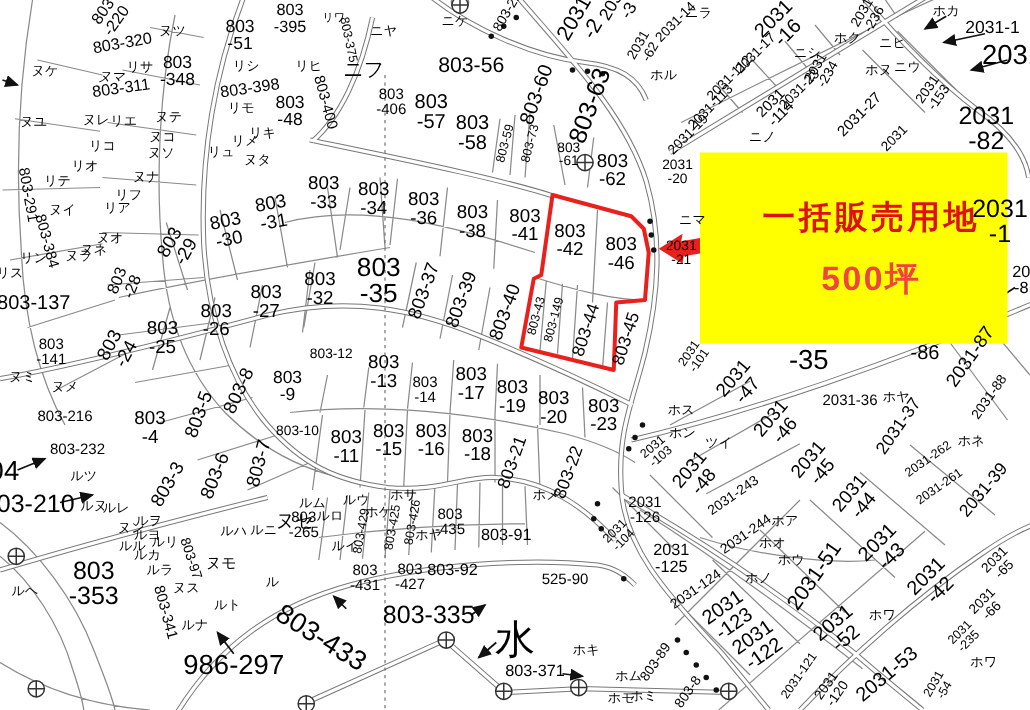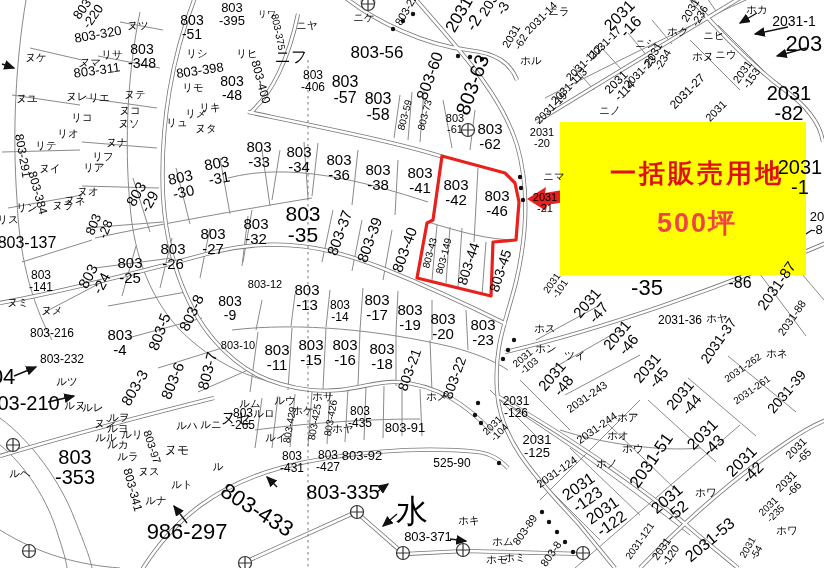--- a/index.html
+++ b/index.html
@@ -452,21 +452,21 @@
       <div class="lbl" style="left: 686px; top: 400px; font-size: 15px; transform: translate(-50%, -50%) rotate(-50deg);">2031
 -44</div>
       <div class="lbl" style="left: 558px; top: 381px; font-size: 15px; transform: translate(-50%, -50%) rotate(-50deg);">2031
 -48</div>
       <div class="lbl" style="left: 587px; top: 397px; font-size: 11px; transform: translate(-50%, -50%) rotate(-35deg);">2031-243</div>
       <div class="lbl" style="left: 597px; top: 428px; font-size: 11px; transform: translate(-50%, -50%) rotate(-35deg);">2031-244</div>
       <div class="lbl" style="left: 743px; top: 368px; font-size: 10px; transform: translate(-50%, -50%) rotate(-35deg);">2031-262</div>
       <div class="lbl" style="left: 752px; top: 390px; font-size: 10px; transform: translate(-50%, -50%) rotate(-35deg);">2031-261</div>
       <div class="lbl" style="left: 787px; top: 392px; font-size: 14px; transform: translate(-50%, -50%) rotate(-50deg);">2031-39</div>
       <div class="lbl" style="left: 777px; top: 353px; font-size: 10.5px; transform: translate(-50%, -50%) rotate(0deg);">ホネ</div>
-      <div class="lbl" style="left: 546px; top: 348px; font-size: 10.5px; transform: translate(-50%, -50%) rotate(0deg);">ホン</div>
+      <div class="lbl" style="left: 546px; top: 348px; font-size: 10.5px; transform: translate(-50%, -50%) rotate(0deg); font-family: Liberation Mono, monospace;">ホン</div>
       <div class="lbl" style="left: 545px; top: 328px; font-size: 10.5px; transform: translate(-50%, -50%) rotate(0deg);">ホス</div>
       <div class="lbl" style="left: 575px; top: 355px; font-size: 10.5px; transform: translate(-50%, -50%) rotate(0deg);">ツイ</div>
       <div class="lbl" style="left: 526px; top: 362px; font-size: 10px; transform: translate(-50%, -50%) rotate(-40deg);">2031
 -103</div>
       <div class="lbl" style="left: 516px; top: 408px; font-size: 12px; transform: translate(-50%, -50%) rotate(0deg);">2031
 -126</div>
       <div class="lbl" style="left: 496px; top: 429px; font-size: 10px; transform: translate(-50%, -50%) rotate(-45deg);">2031
 -104</div>
       <div class="lbl" style="left: 537px; top: 447px; font-size: 13px; transform: translate(-50%, -50%) rotate(0deg);">2031
 -125</div>

